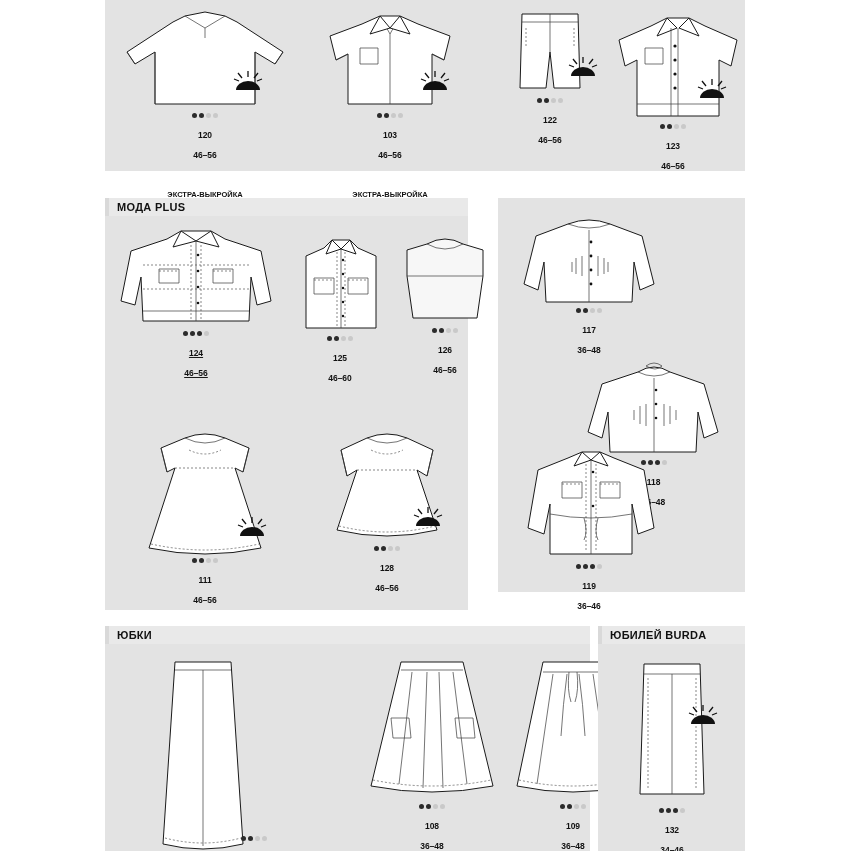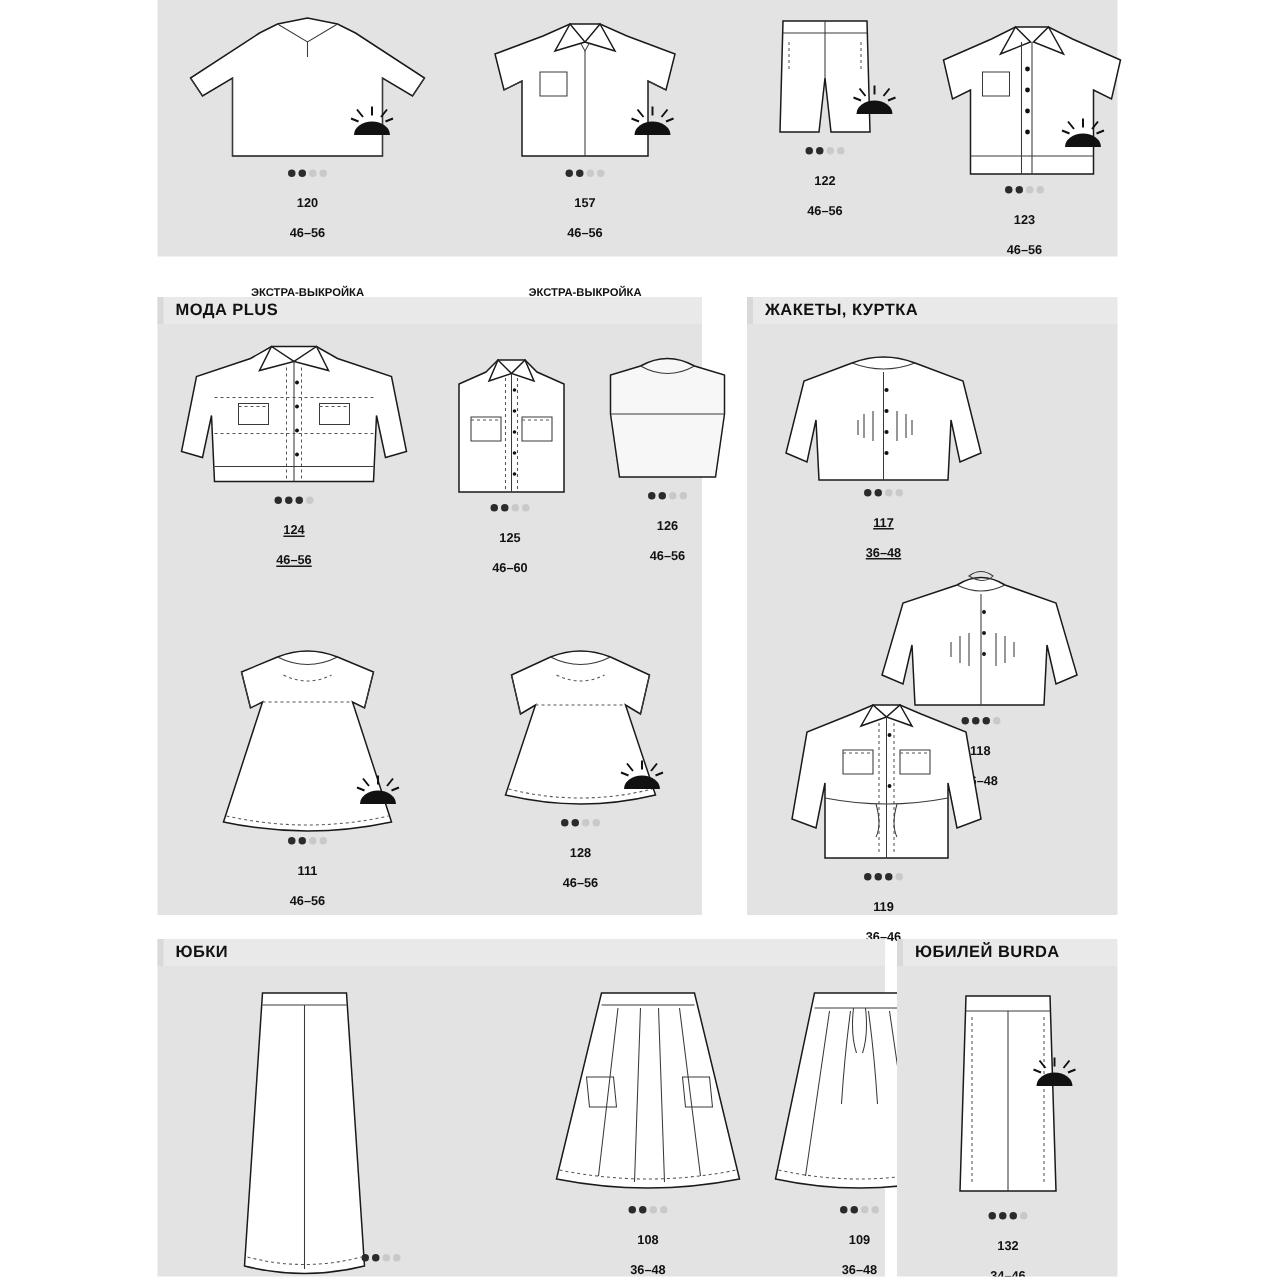--- a/index.html
+++ b/index.html
@@ -115,21 +115,21 @@
             </svg>
           </div>
         </div>
         <div class="dots">
             <span class="dot on"></span>
             <span class="dot on"></span>
             <span class="dot"></span>
             <span class="dot"></span>
           </div>
         <div class="caption">
-          <span class="num">157</span>
+          <span class="num">103</span>
           <span class="size">46–56</span>
           <span class="extra">ЭКСТРА-ВЫКРОЙКА
 РОЗОВОГО ЦВЕТА</span>
         </div>
       </div>
 
       <div class="model" style="left:375px;top:8px;width:140px;">
         <div class="fig">
           <svg width="140" height="90" viewBox="0 0 140 90">
             <path class="ln wh" d="M42 6 L98 6 L100 80 L74 80 L70 44 L66 80 L40 80 Z"></path>
@@ -149,21 +149,21 @@
             <span class="dot on"></span>
             <span class="dot"></span>
             <span class="dot"></span>
           </div>
         <div class="caption">
           <span class="num">122</span>
           <span class="size">46–56</span>
         </div>
       </div>
 
-      <div class="model" style="left:498px;top:12px;width:160px;">
+      <div class="model" style="left:488px;top:12px;width:160px;">
         <div class="fig">
           <svg width="160" height="112" viewBox="0 0 160 112">
             <path class="ln wh" d="M58 14 L74 6 L96 6 L112 14 L144 28 L138 54 L126 48 L126 104 L44 104 L44 48 L32 54 L26 28 Z"></path>
             <path class="ln wh" d="M74 6 L64 24 L84 16 Z"></path>
             <path class="ln wh" d="M96 6 L106 24 L86 16 Z"></path>
             <path class="ln-thin" d="M85 16 L85 104"></path>
             <path class="ln-thin" d="M78 16 L78 104"></path>
             <circle cx="82" cy="34" r="1.6" fill="#111"></circle>
               <circle cx="82" cy="48" r="1.6" fill="#111"></circle>
             <circle cx="82" cy="62" r="1.6" fill="#111"></circle>
@@ -335,26 +335,23 @@
         <div class="caption">
           <span class="num">128</span>
           <span class="size">46–56</span>
         </div>
       </div>
 
     </div>
   </div>
 
   <div class="section" style="left:498px;top:198px;width:247px;">
-    <div class="sec-header">
-        <span>ЖАКЕТЫ, КУРТКА</span>
-      </div>
     <div class="sec-body" style="height:394px;">
 
-      <div class="model" style="left:16px;top:14px;width:150px;text-decoration:underline;">
+      <div class="model" style="left:16px;top:14px;width:150px;">
         <div class="fig">
           <svg width="150" height="96" viewBox="0 0 150 96">
             <path class="ln wh" d="M54 12 Q75 4 96 12 L128 24 L140 72 L126 78 L120 50 L118 90 L32 90 L30 50 L24 78 L10 72 L22 24 Z"></path>
             <path class="ln-thin" d="M54 12 Q75 20 96 12"></path>
             <path class="ln-thin" d="M75 18 L75 90"></path>
             <circle cx="77" cy="30" r="1.4" fill="#111"></circle>
               <circle cx="77" cy="44" r="1.4" fill="#111"></circle>
             <circle cx="77" cy="58" r="1.4" fill="#111"></circle>
               <circle cx="77" cy="72" r="1.4" fill="#111"></circle>
             <path class="ln-thin" d="M62 46 L62 62 M68 44 L68 64 M84 44 L84 64 M90 46 L90 62"></path>

